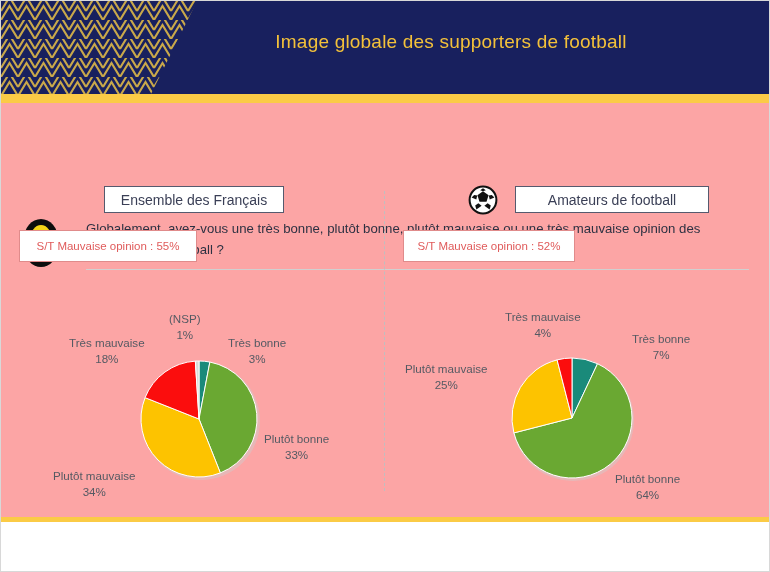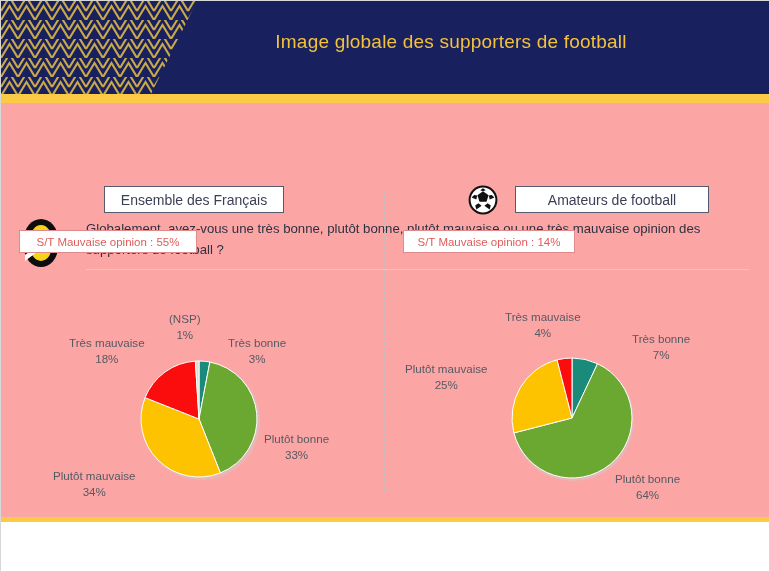--- a/index.html
+++ b/index.html
@@ -39,21 +39,21 @@
     display:flex;align-items:center;justify-content:center;
     font-size:14px;color:#3a3f56;box-sizing:border-box;
   }
   #tab-left{left:103px;top:185px;width:180px;}
   #tab-right{left:506px;top:185px;width:194px;margin-left:8px;}
 
   .ball-icon{position:absolute;left:466px;top:183px;width:32px;height:32px;}
 
   
   .badge{
-    position:absolute;height:23px;border:1px solid;background:#fff;
+    position:absolute;height:32px;border:1px solid;background:#fff;
     display:flex;align-items:center;justify-content:center;
     font-size:11.5px;box-sizing:border-box;
   }
   .badge.bad{border-color:#e08b8b;color:#e05b5b;}
   .badge.good{border-color:#8fc9bd;color:#5aa495;}
   #badge-left-bad{left:18px;top:229px;width:178px;}
   #badge-left-good{left:205px;top:229px;width:167px;}
   #badge-right-bad{left:402px;top:229px;width:172px;}
   #badge-right-good{left:590px;top:229px;width:160px;}
 
@@ -137,21 +137,21 @@
   </div>
 
   <div class="tab" id="tab-right">
     <span>Amateurs de football</span>
   </div>
 
   <div class="badge bad" id="badge-left-bad">
       <span>S/T Mauvaise opinion : 55%</span>
     </div>
   <div class="badge bad" id="badge-right-bad">
-      <span>S/T Mauvaise opinion : 14%</span>
+      <span>S/T Mauvaise opinion : 52%</span>
     </div>
 
   <div class="v-divider"></div>
 
   <div class="pie-wrap" id="pie-left-wrap">
     <svg class="pie-svg" id="pie-left-svg" width="383" height="215" viewBox="0 0 383 215">
       <ellipse cx="200" cy="122" rx="59" ry="59" fill="#cfcfcf" opacity="0.45"></ellipse>
       <g id="pie-left-slices">
           <path d="M 198 120 L 198 62 A 58 58 0 0 1 208.86811624597203 63.027339457736055 Z" fill="#1a8a7a" stroke="#ffffff" stroke-width="1"></path>
           <path d="M 198 120 L 208.86811624597203 63.027339457736055 A 58 58 0 0 1 219.35122405571133 173.9270361815186 Z" fill="#6aa832" stroke="#ffffff" stroke-width="1"></path>

